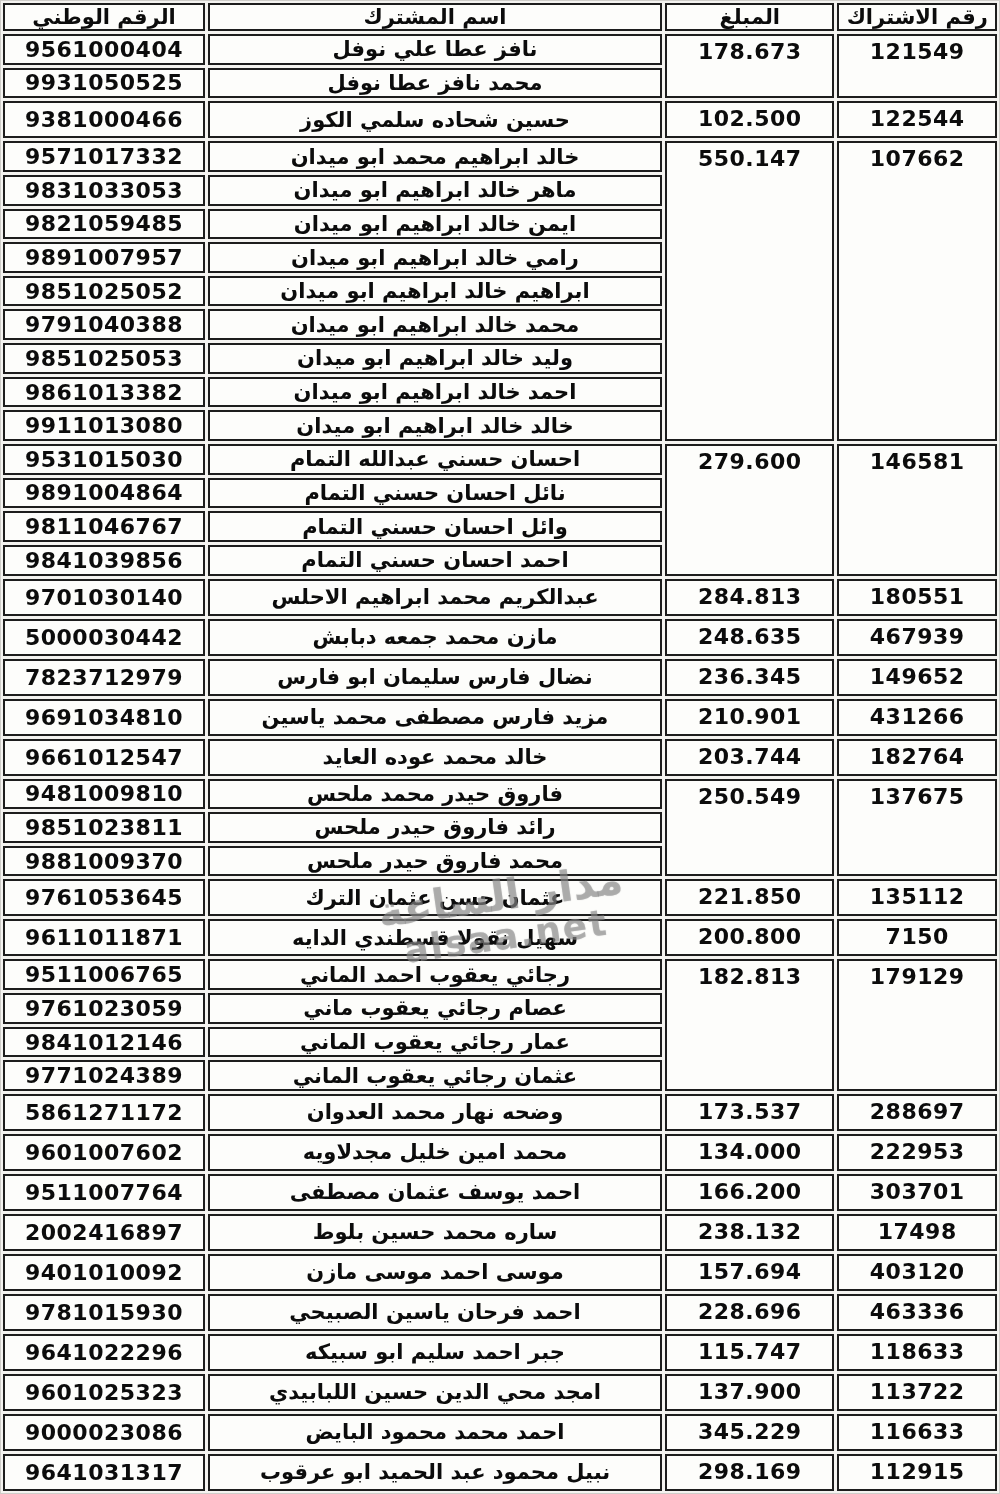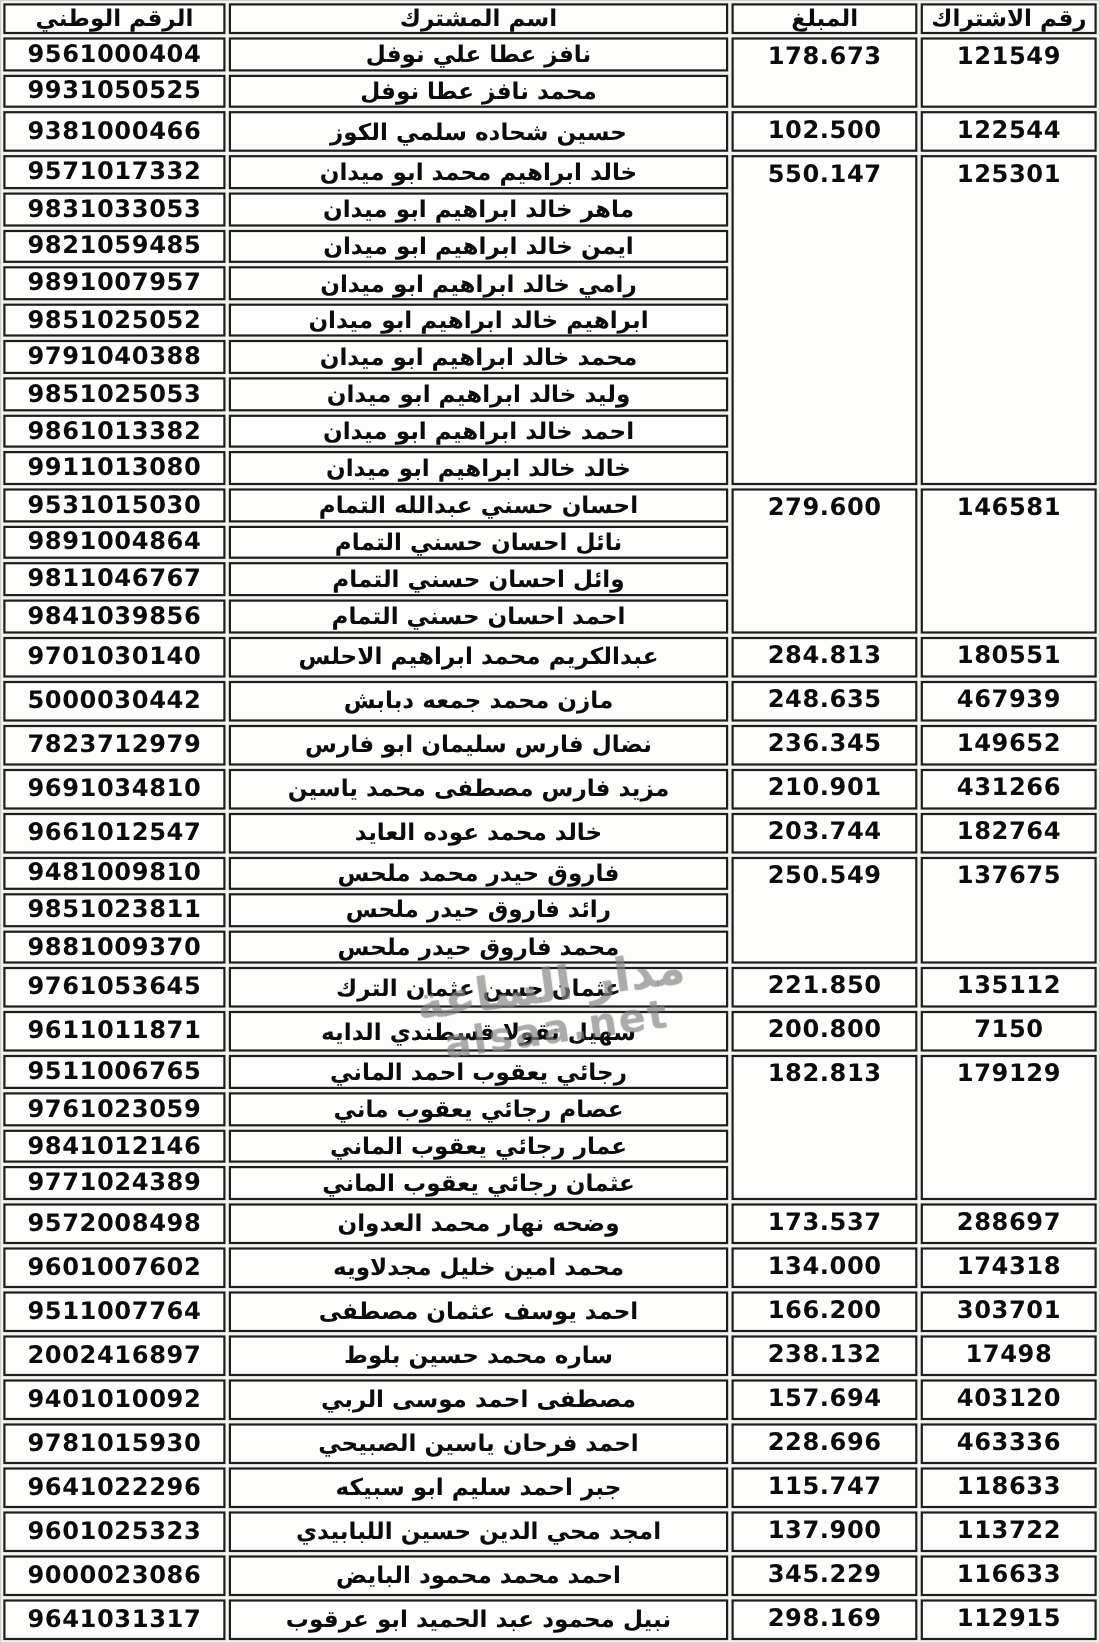--- a/index.html
+++ b/index.html
@@ -118,21 +118,21 @@
             <div class="v">122544</div>
           </td>
           <td class="num-cell span-cell" rowspan="1">
             <div class="v">102.500</div>
           </td>
           <td class="name-cell">حسين شحاده سلمي الكوز</td>
           <td class="num-cell">9381000466</td>
         </tr>
         <tr>
           <td class="num-cell span-cell" rowspan="9">
-            <div class="v">125301</div>
+            <div class="v">107662</div>
           </td>
           <td class="num-cell span-cell" rowspan="9">
             <div class="v">550.147</div>
           </td>
           <td class="name-cell">خالد ابراهيم محمد ابو ميدان</td>
           <td class="num-cell">9571017332</td>
         </tr>
         <tr>
           <td class="name-cell">ماهر خالد ابراهيم ابو ميدان</td>
           <td class="num-cell">9831033053</td>
@@ -298,25 +298,25 @@
           <td class="num-cell">9771024389</td>
         </tr>
         <tr>
           <td class="num-cell span-cell" rowspan="1">
             <div class="v">288697</div>
           </td>
           <td class="num-cell span-cell" rowspan="1">
             <div class="v">173.537</div>
           </td>
           <td class="name-cell">وضحه نهار محمد العدوان</td>
-          <td class="num-cell">9572008498</td>
-        </tr>
-        <tr>
-          <td class="num-cell span-cell" rowspan="1">
-            <div class="v">174318</div>
+          <td class="num-cell">5861271172</td>
+        </tr>
+        <tr>
+          <td class="num-cell span-cell" rowspan="1">
+            <div class="v">222953</div>
           </td>
           <td class="num-cell span-cell" rowspan="1">
             <div class="v">134.000</div>
           </td>
           <td class="name-cell">محمد امين خليل مجدلاويه</td>
           <td class="num-cell">9601007602</td>
         </tr>
         <tr>
           <td class="num-cell span-cell" rowspan="1">
             <div class="v">303701</div>
@@ -337,21 +337,21 @@
           <td class="name-cell">ساره محمد حسين بلوط</td>
           <td class="num-cell">2002416897</td>
         </tr>
         <tr>
           <td class="num-cell span-cell" rowspan="1">
             <div class="v">403120</div>
           </td>
           <td class="num-cell span-cell" rowspan="1">
             <div class="v">157.694</div>
           </td>
-          <td class="name-cell">مصطفى احمد موسى الربي</td>
+          <td class="name-cell">موسى احمد موسى مازن</td>
           <td class="num-cell">9401010092</td>
         </tr>
         <tr>
           <td class="num-cell span-cell" rowspan="1">
             <div class="v">463336</div>
           </td>
           <td class="num-cell span-cell" rowspan="1">
             <div class="v">228.696</div>
           </td>
           <td class="name-cell">احمد فرحان ياسين الصبيحي</td>

